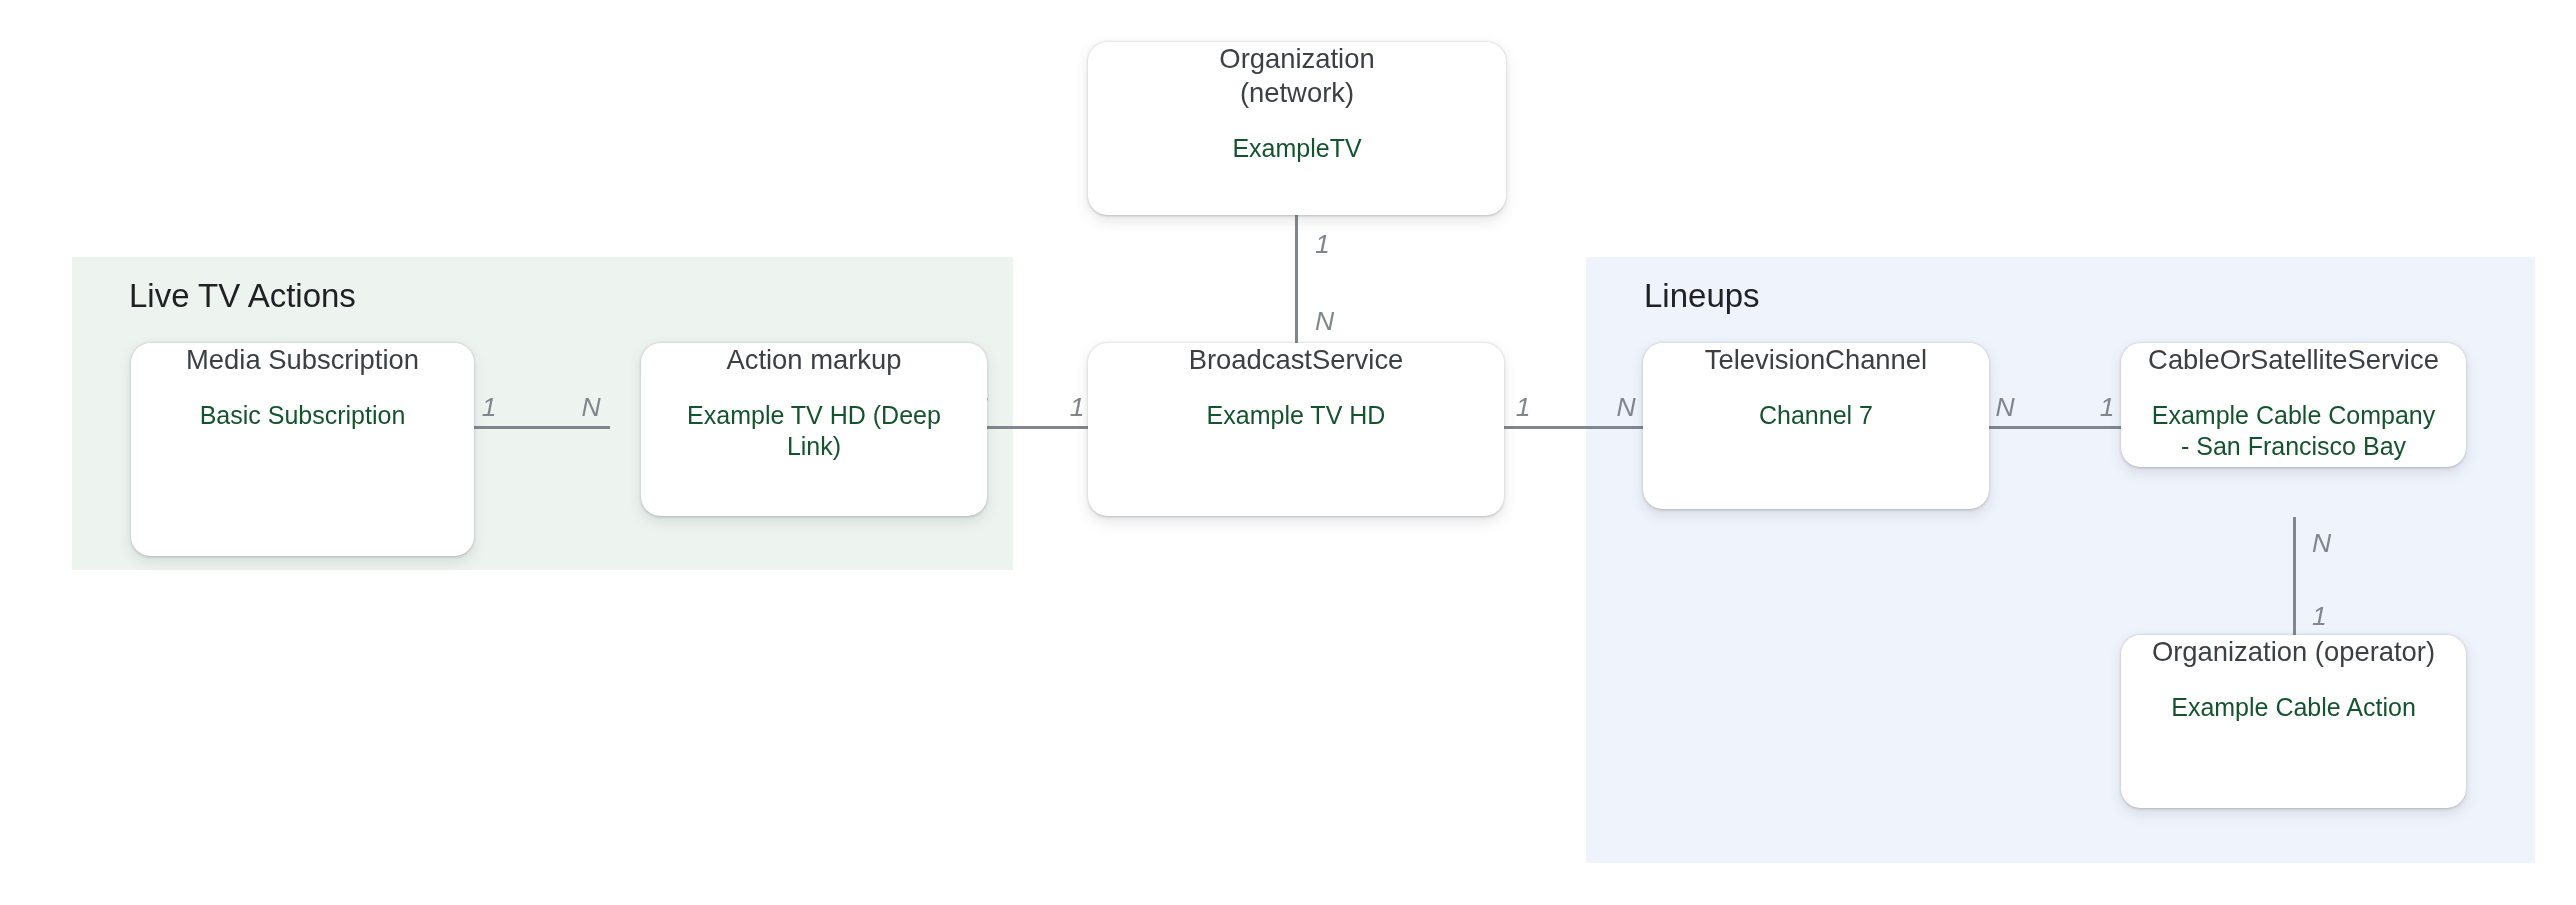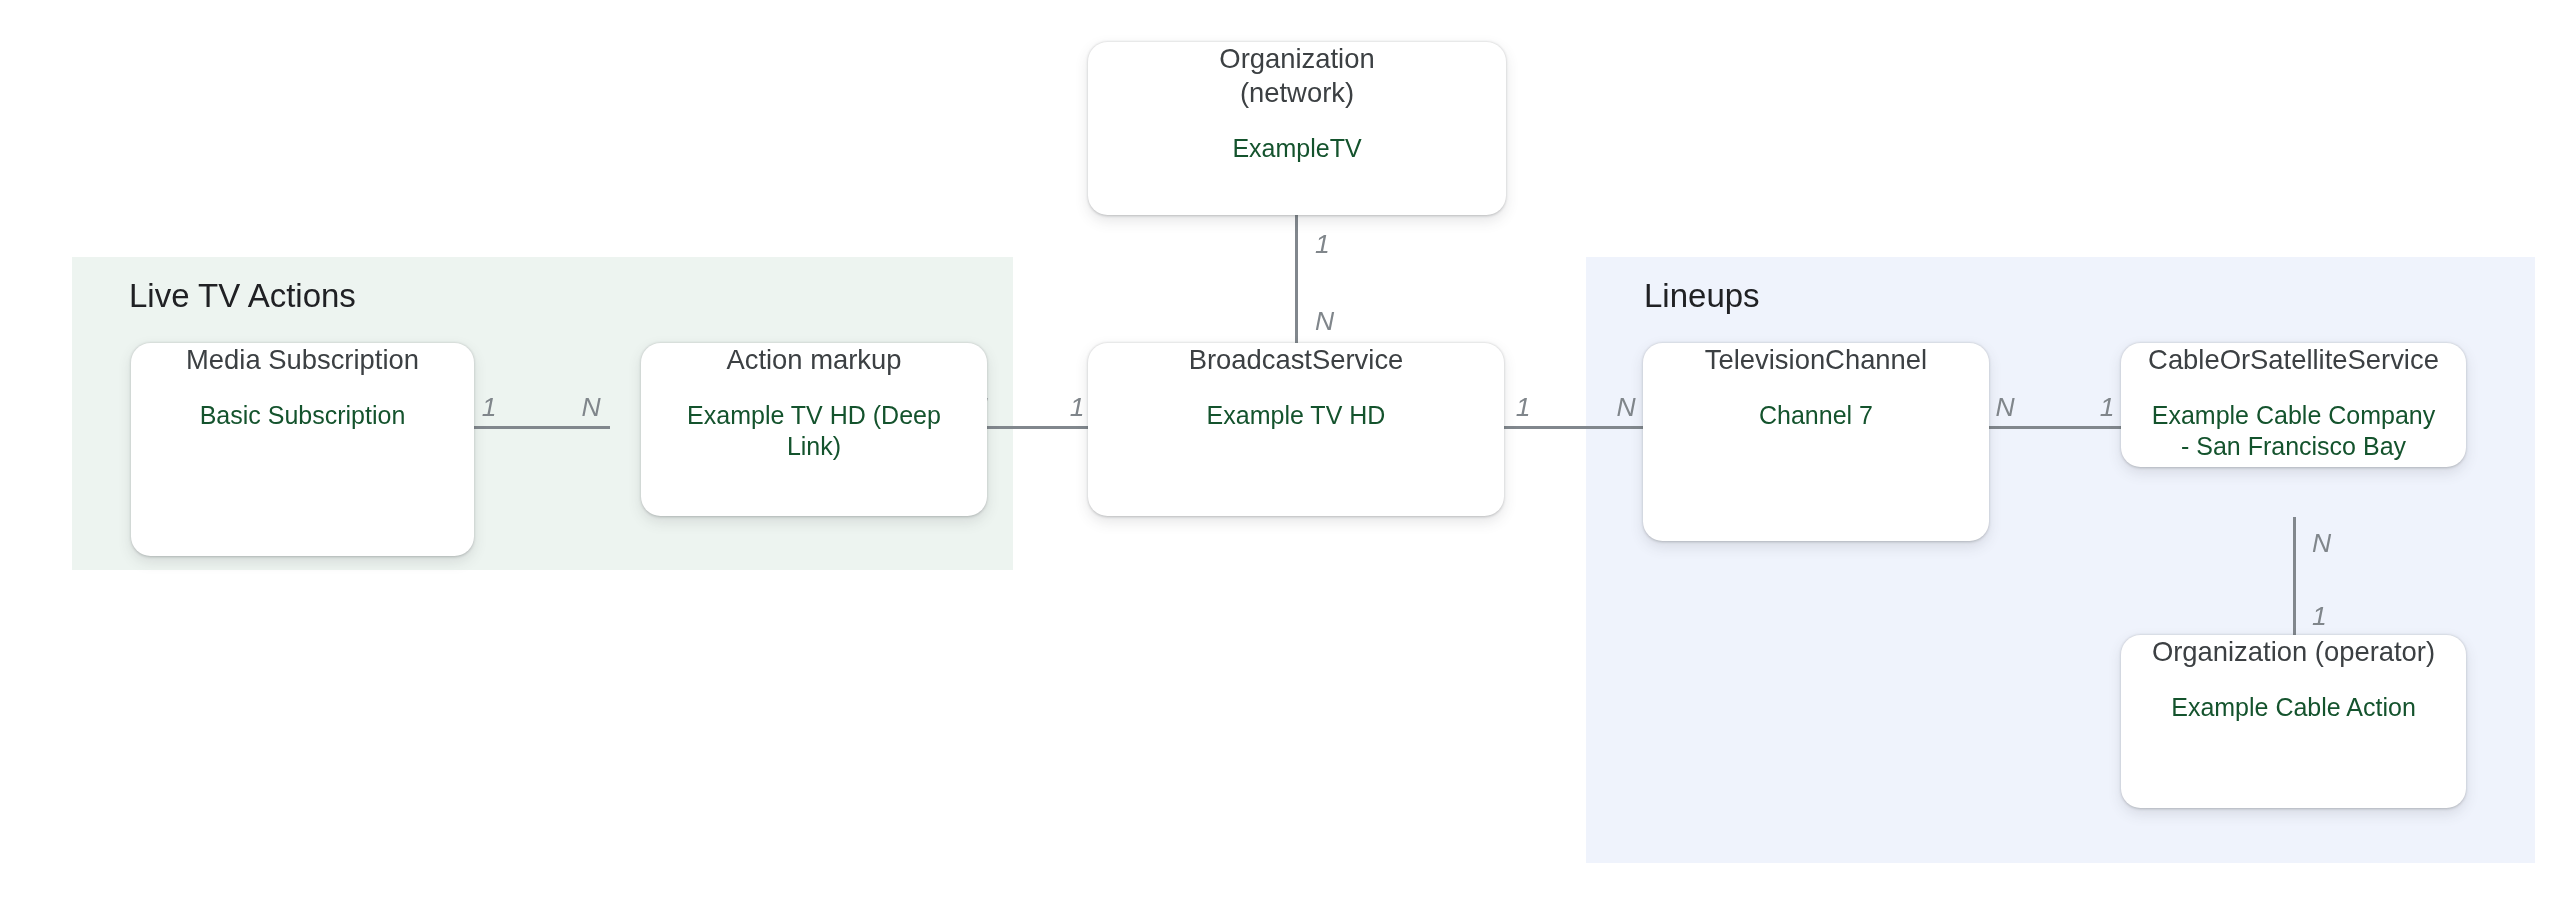--- a/index.html
+++ b/index.html
@@ -75,21 +75,21 @@
   }
   .node-subtitle {
     font-size: 25px;
     line-height: 31px;
     color: #14532d;
   }
   .node-org-network   { left: 1088px; top: 42px;  width: 418px; height: 173px; }
   .node-media-sub     { left: 131px;  top: 343px; width: 343px; height: 213px; }
   .node-action-markup { left: 610px;  top: 343px; width: 346px; height: 173px; margin-left: 31px; }
   .node-broadcast     { left: 1088px; top: 343px; width: 416px; height: 173px; }
-  .node-tv-channel    { left: 1643px; top: 343px; width: 346px; height: 198px; }
+  .node-tv-channel    { left: 1643px; top: 343px; width: 346px; height: 166px; }
   .node-cable         { left: 2121px; top: 343px; width: 345px; height: 124px; }
   .node-org-operator  { left: 2121px; top: 635px; width: 345px; height: 173px; }
 </style>
 </head>
 <body>
 
 <div class="canvas">
 
   <div class="region region-green"></div>
   <div class="region region-blue"></div>

